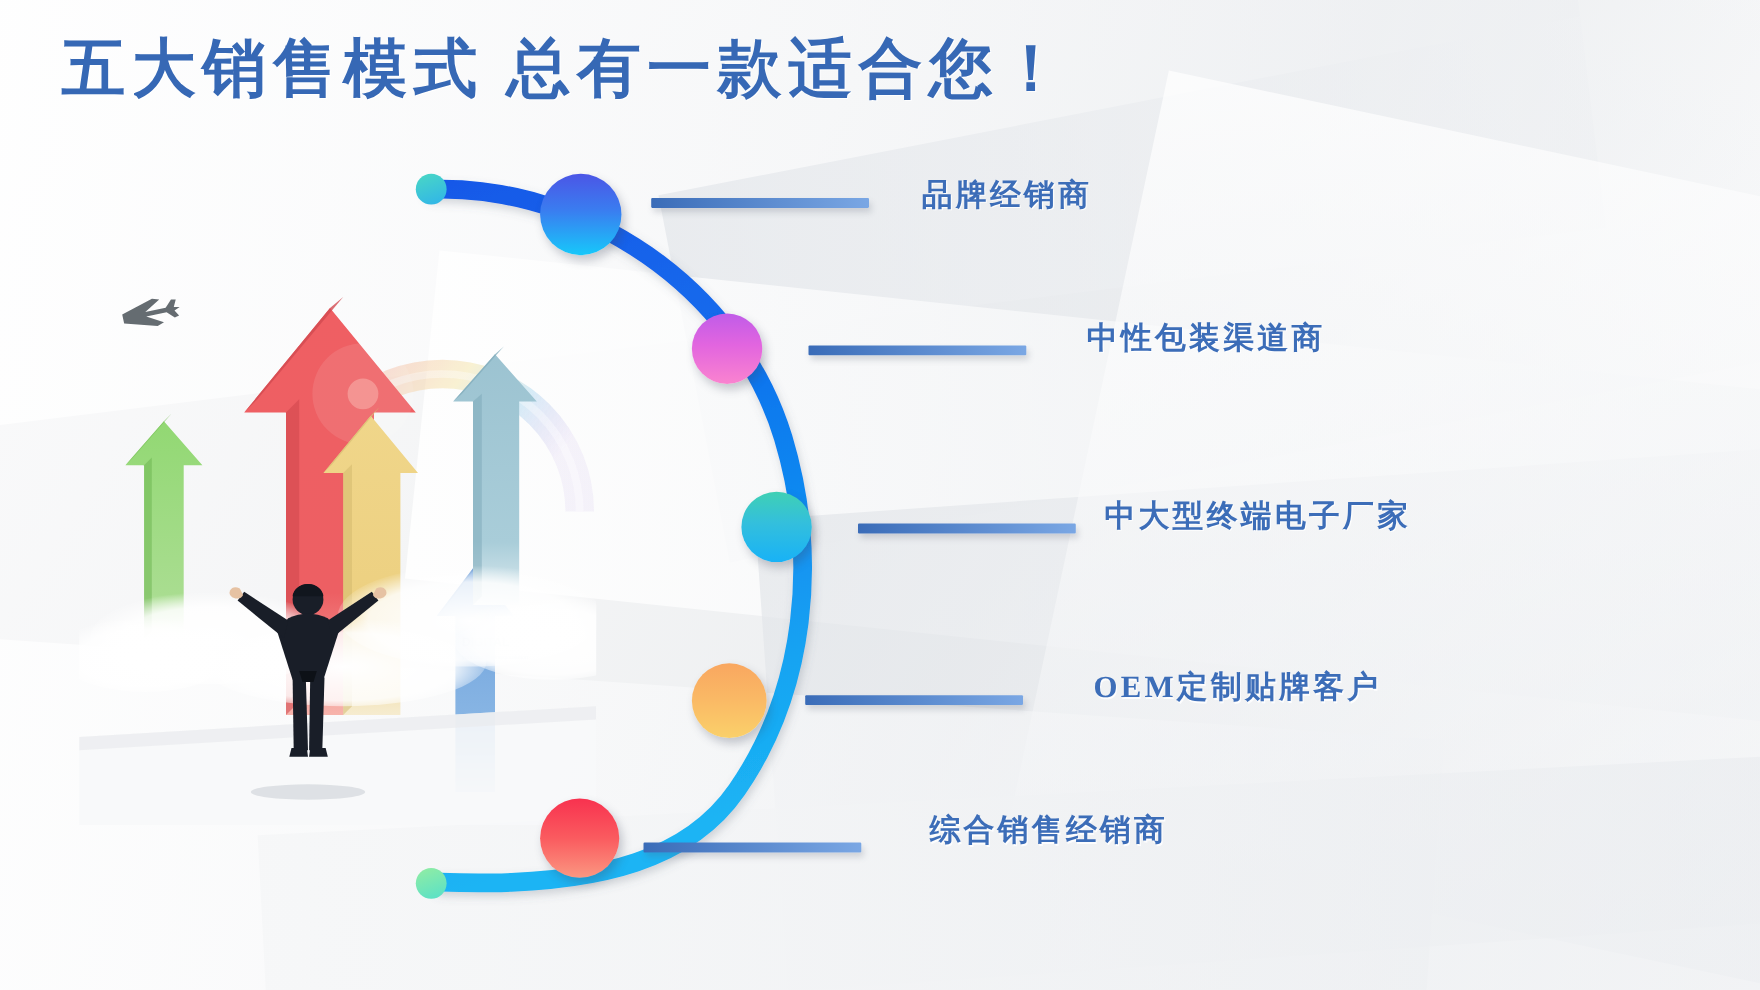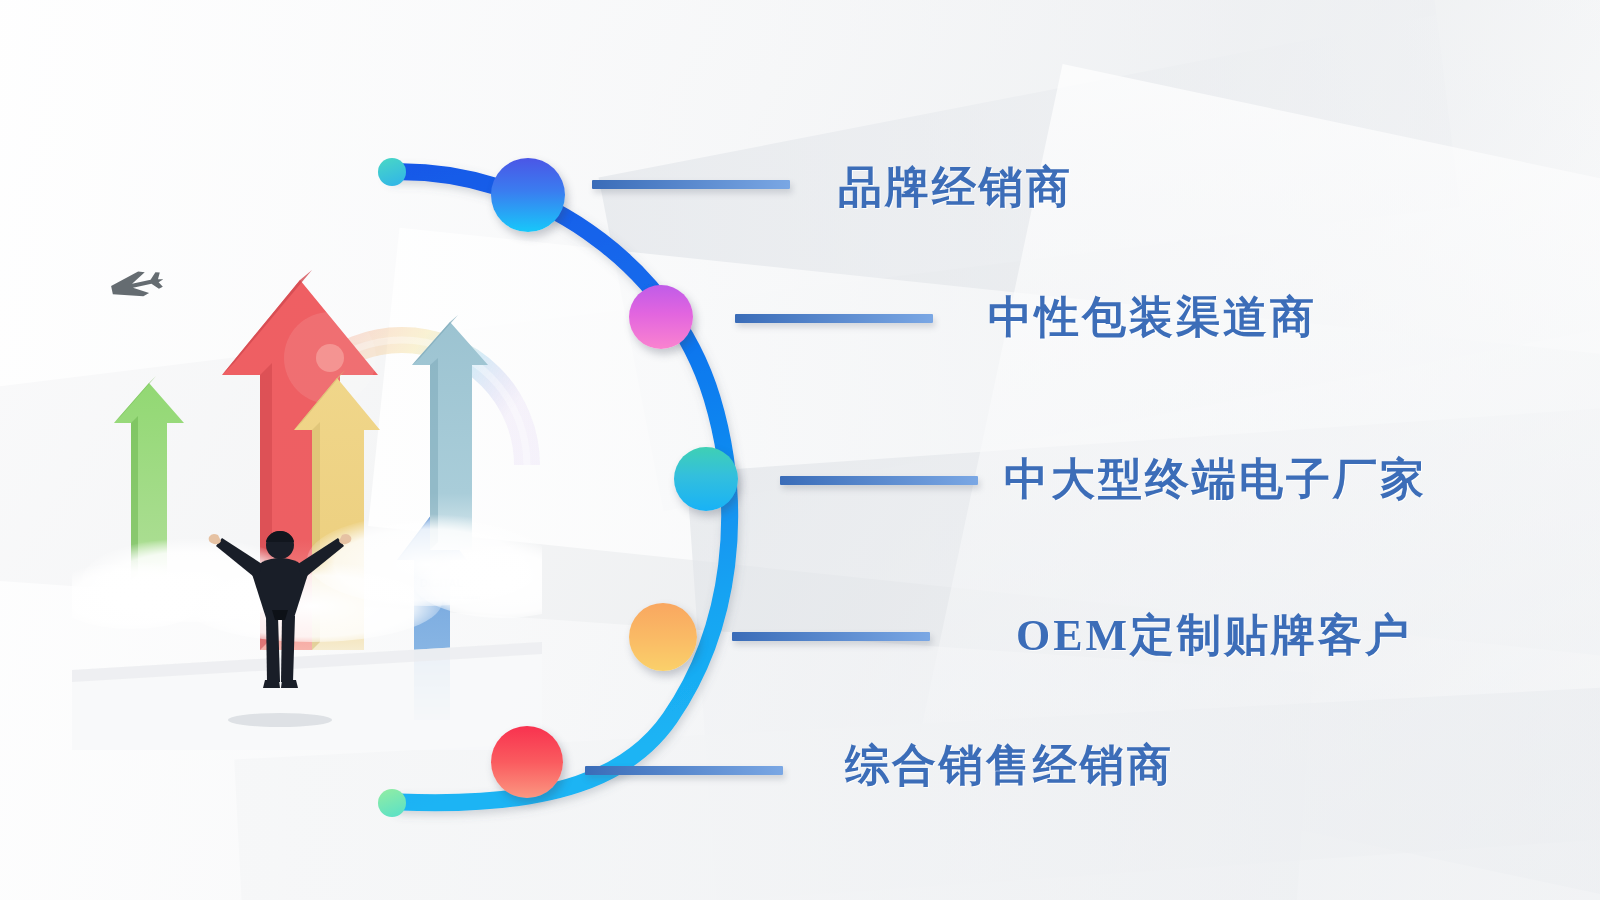--- a/index.html
+++ b/index.html
@@ -51,21 +51,21 @@
   
   .node{position:absolute;border-radius:50%;
         box-shadow:3px 5px 9px rgba(60,70,90,.28);}
   .endcap{position:absolute;border-radius:50%;}
 
   
   .bar{position:absolute;height:9px;border-radius:1px;
        box-shadow:2px 4px 6px rgba(80,90,110,.22);}
 
   
-  .label{position:absolute;font-size:44px;font-weight:bold;letter-spacing:3px;
+  .label{position:absolute;font-size:28px;font-weight:bold;letter-spacing:3px;
          color:#3c6db8;white-space:nowrap;
          text-shadow:1px 1px 0 rgba(255,255,255,.85);}
 </style>
 </head>
 <body>
 
 <div id="stage">
 
   <div class="facet f1"></div>
   <div class="facet f2"></div>
@@ -228,23 +228,24 @@
     <div class="node" style="left:674px;top:447px;width:64px;height:64px;
                 background:linear-gradient(180deg,#3fd0b4 0%,#33bfdd 45%,#18b2f6 100%);"></div>
     <div class="bar" style="left:780px;top:476px;width:198px;
                 background:linear-gradient(90deg,#3a6cb8,#7aa7e4);"></div>
     <div class="label" style="left:1004px;top:450px;">中大型终端电子厂家</div>
 
     <div class="node" style="left:629px;top:603px;width:68px;height:68px;
                 background:linear-gradient(180deg,#f9a760 0%,#fab965 48%,#fad06a 100%);"></div>
     <div class="bar" style="left:732px;top:632px;width:198px;
                 background:linear-gradient(90deg,#3a6cb8,#7aa7e4);"></div>
-    <div class="label" style="left:994px;top:606px;margin-left:22px;">OEM定制贴牌客户</div>
+    <div class="label" style="left:994px;top:606px;">OEM定制贴牌客户</div>
 
     <div class="node" style="left:491px;top:726px;width:72px;height:72px;
                 background:linear-gradient(180deg,#f8324f 0%,#fa5b5f 50%,#fb9781 100%);"></div>
     <div class="bar" style="left:585px;top:766px;width:198px;
                 background:linear-gradient(90deg,#3a6cb8,#7aa7e4);"></div>
     <div class="label" style="left:845px;top:736px;">综合销售经销商</div>
   </div>
 
+  <div id="title">五大销售模式  总有一款适合您！</div>
 
 </div>
 
 </body></html>

